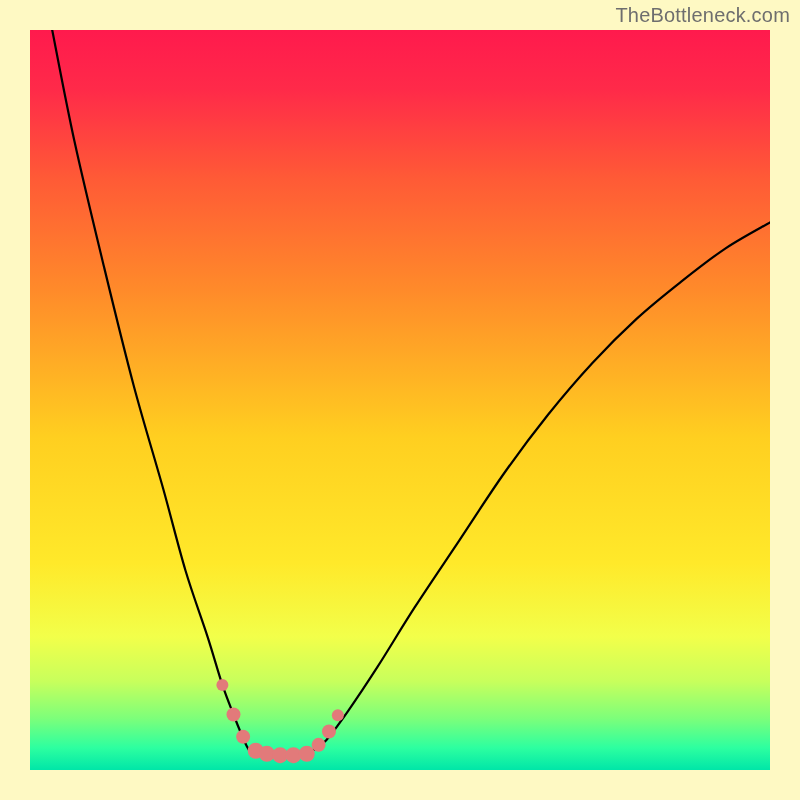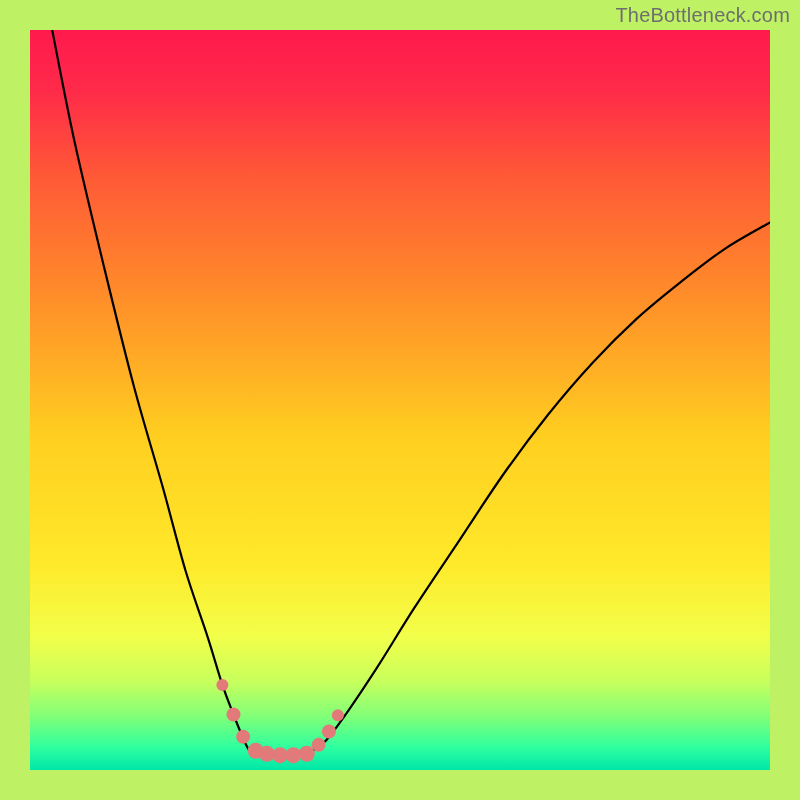--- a/index.html
+++ b/index.html
@@ -8,21 +8,21 @@
     width: 800px;
     height: 800px;
     background: #000;
     overflow: hidden;
     font-family: Arial, Helvetica, sans-serif;
   }
   .frame {
     position: absolute;
     left: 0; top: 0;
     width: 800px; height: 800px;
-    background: #bef264;
+    background: #fef9c3;
   }
   .plot {
     position: absolute;
     left: 30px;
     top: 30px;
     width: 740px;
     height: 740px;
     overflow: hidden;
   }
   .watermark {

